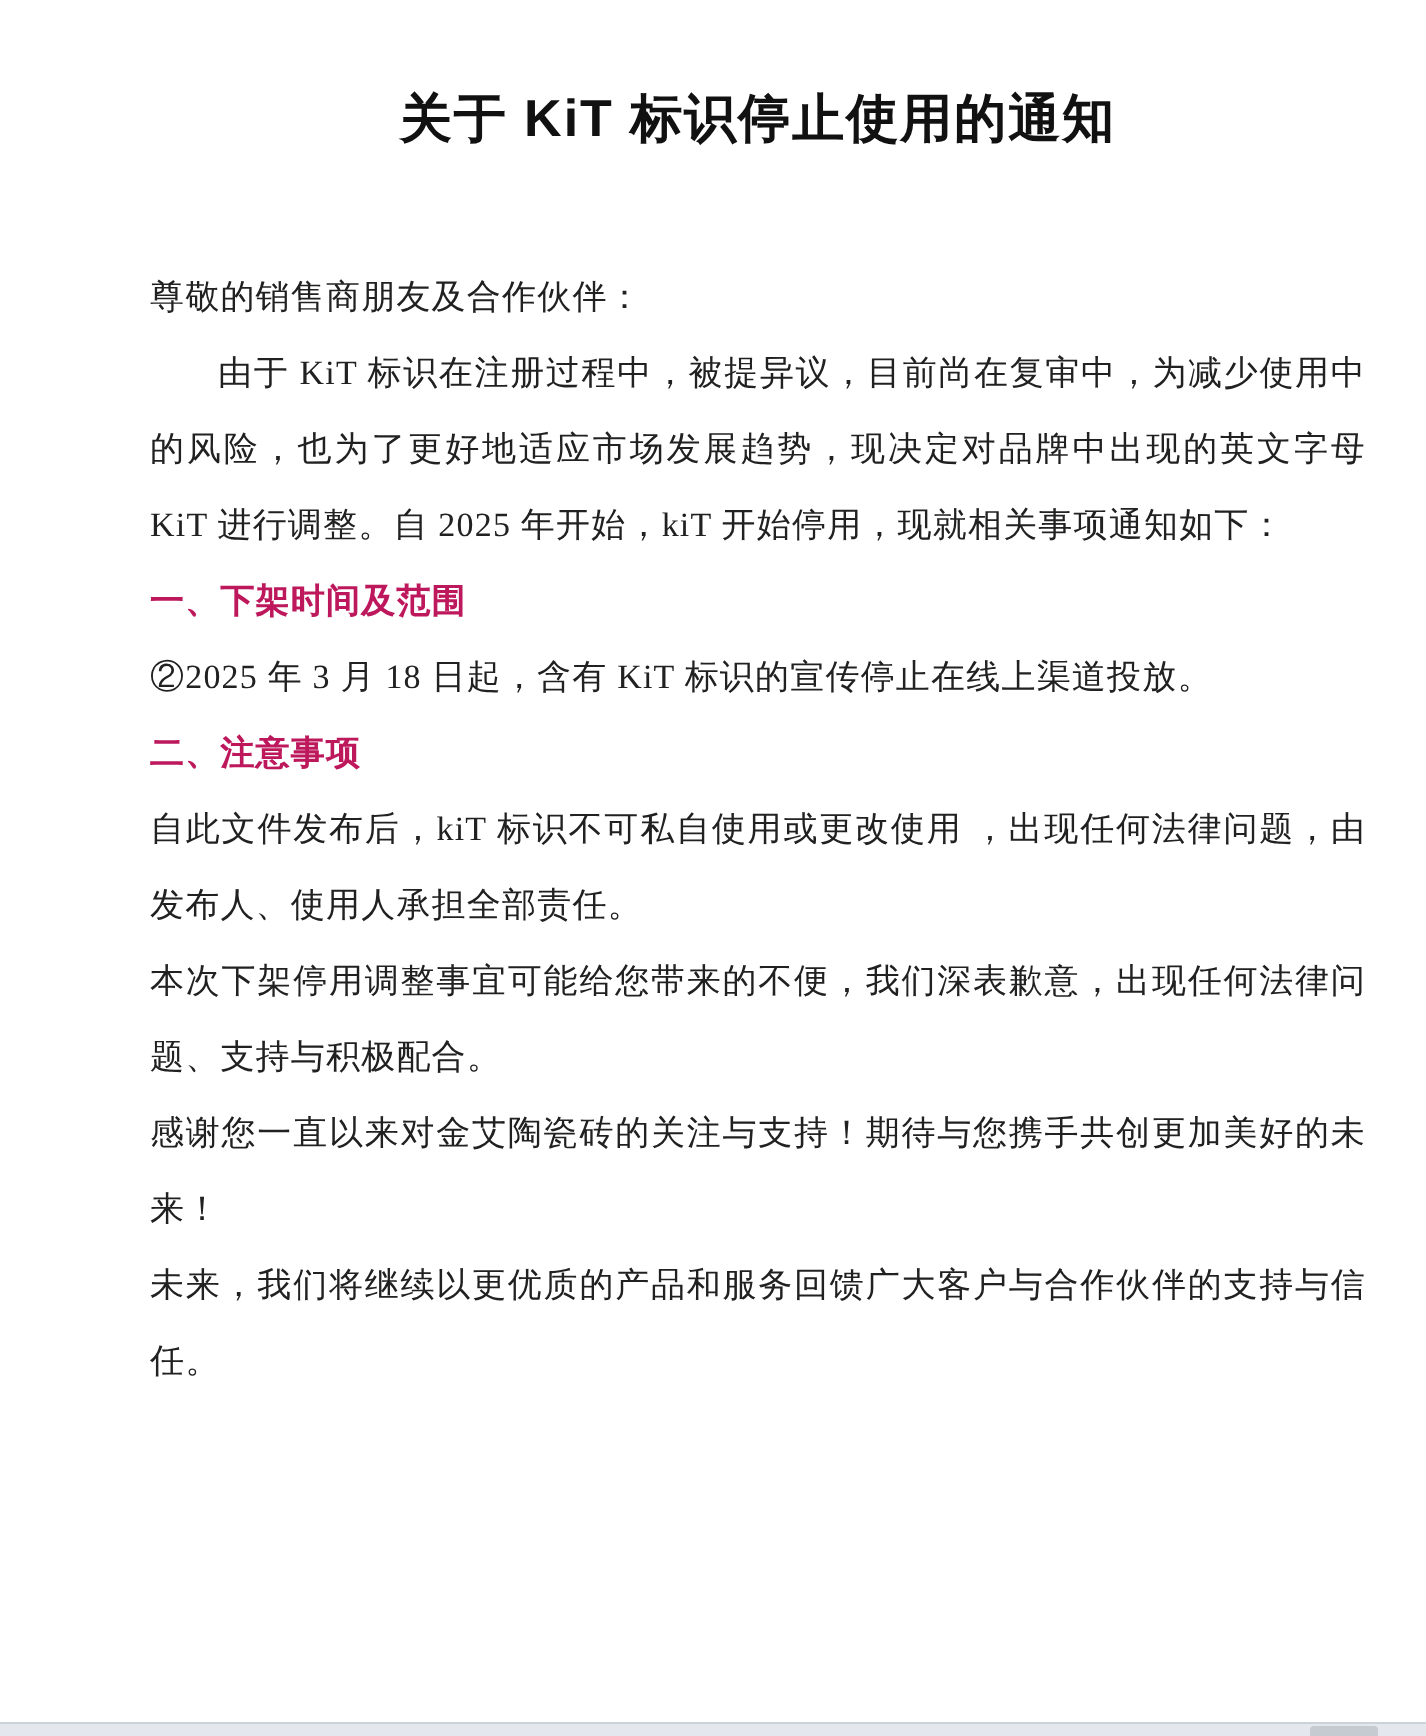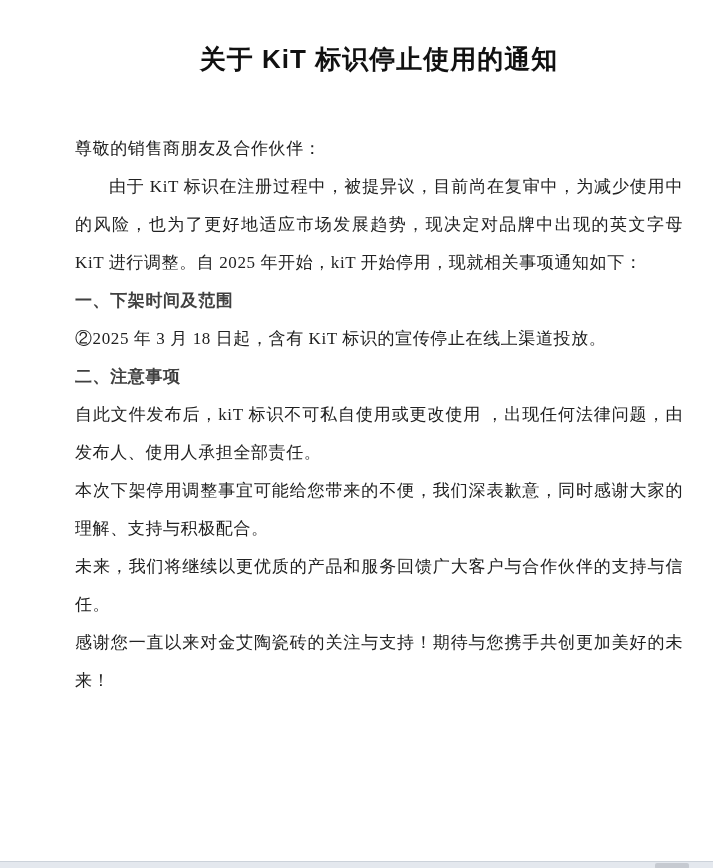--- a/index.html
+++ b/index.html
@@ -37,21 +37,21 @@
     text-align: justify;
     letter-spacing: 0.6px;
   }
   .body-text p { margin: 0; }
   .indent { text-indent: 2em; }
   .sec-heading {
     font-family: "Liberation Sans", sans-serif;
     font-weight: 700;
     font-size: 17px;
     line-height: 38px;
-    color: #404040;
+    color: #be185d;
     text-align: left;
   }
   .signature {
     margin-top: 28px;
     margin-right: 35px;
     margin-left: auto;
     width: 300px;
     text-align: center;
     font-size: 17px;
     line-height: 38px;
@@ -90,25 +90,25 @@
 
       <p class="sec-heading">一、下架时间及范围</p>
 
 
       <p>②2025 年 3 月 18 日起，含有 KiT 标识的宣传停止在线上渠道投放。</p>
 
       <p class="sec-heading">二、注意事项</p>
 
       <p>自此文件发布后，kiT 标识不可私自使用或更改使用 ，出现任何法律问题，由发布人、使用人承担全部责任。</p>
 
-      <p>本次下架停用调整事宜可能给您带来的不便，我们深表歉意，同时感谢大家的理解、支持与积极配合。</p>
+      <p>本次下架停用调整事宜可能给您带来的不便，我们深表歉意，出现任何法律问题、支持与积极配合。</p>
+
+      <p>感谢您一直以来对金艾陶瓷砖的关注与支持！期待与您携手共创更加美好的未来！</p>
 
       <p>未来，我们将继续以更优质的产品和服务回馈广大客户与合作伙伴的支持与信任。</p>
-
-      <p>感谢您一直以来对金艾陶瓷砖的关注与支持！期待与您携手共创更加美好的未来！</p>
     </div>
 
     <div class="signature">
     </div>
 
   </div>
 
   <div class="scrollbar">
     <div class="scrollbar-thumb"></div>
   </div>

